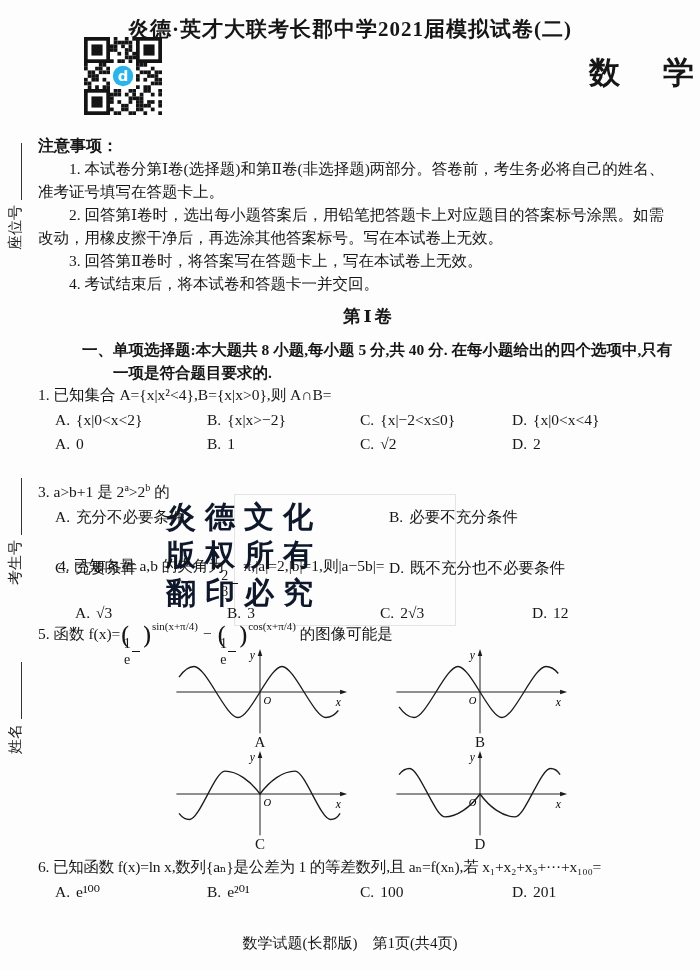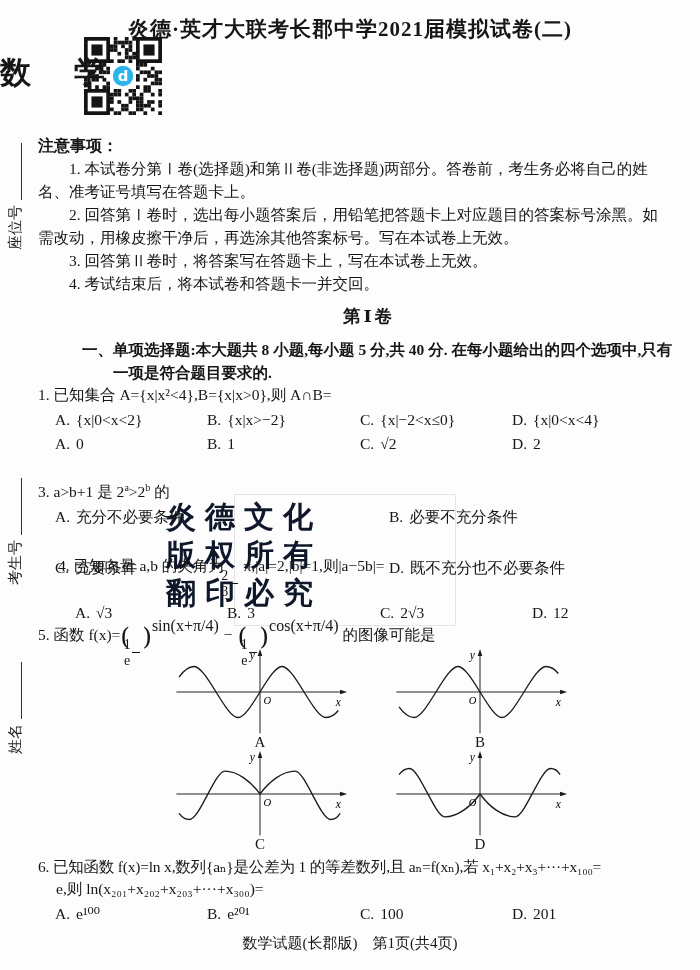--- a/index.html
+++ b/index.html
@@ -19,24 +19,24 @@
 
   
   .mlabel{position:absolute;transform:rotate(-90deg);transform-origin:0 0;
     display:flex;align-items:flex-end;white-space:nowrap;font-size:15px;color:#222;z-index:2;}
   .mline{display:inline-block;width:57px;height:4px;border-bottom:1.4px solid #333;margin:0 0 3px 5px;}
 
   .title{position:absolute;top:15px;left:0;right:0;text-align:center;
     font-size:21px;font-weight:900;letter-spacing:1px;z-index:1;}
   .qr{position:absolute;left:84px;top:37px;width:78px;height:78px;z-index:1;}
   .qr svg{width:100%;height:100%;display:block;}
-  .subject{position:absolute;top:52px;left:0;right:0;text-align:left;
+  .subject{position:absolute;top:52px;left:0;right:0;text-align:right;
     font-size:31px;font-weight:bold;letter-spacing:6px;z-index:1;}
 
-  .notice{position:absolute;top:134px;left:38px;right:30px;font-size:15.5px;line-height:23px;z-index:1;font-family:Liberation Serif, serif;}
+  .notice{position:absolute;top:134px;left:38px;right:30px;font-size:15.5px;line-height:23px;z-index:1;}
   .notice-h{font-weight:bold;font-size:16px;}
   .notice p{margin:0;text-indent:2em;}
 
   .part-h{position:absolute;top:304px;left:2px;right:0;text-align:center;
     font-weight:bold;font-size:17.5px;letter-spacing:3px;z-index:1;margin-left:36px;}
   .section-h{position:absolute;top:338px;left:38px;right:26px;font-weight:bold;
     font-size:15.5px;line-height:23px;padding-left:2em;text-indent:-2em;z-index:1;margin-left:44px;}
 
   .q{position:absolute;left:38px;right:24px;font-size:15.5px;line-height:22px;z-index:1;}
   .qt{padding-left:18px;text-indent:-18px;}
@@ -44,21 +44,21 @@
   .nowrap{white-space:nowrap;letter-spacing:-0.2px;}
   .opts{display:grid;padding-left:17px;margin-top:3px;}
   .o4{grid-template-columns:152px 153px 152px auto;}
   .o2{grid-template-columns:305px auto;row-gap:2px;gap:29px;}
   .opt .ok{margin-right:6px;}
 
   .frac{display:inline-flex;flex-direction:column;text-align:center;
     vertical-align:-9px;line-height:1.08;font-size:14px;margin:0 2px;}
   .frac .fn{border-bottom:1px solid #161616;padding:0 4px;}
   .bigp{font-size:25px;font-weight:400;vertical-align:-5px;font-family:"DejaVu Serif",serif;}
-  .supx{font-size:16px;vertical-align:9px;letter-spacing:0;}
+  .supx{font-size:11px;vertical-align:9px;letter-spacing:0;}
   .sups{font-size:10px;vertical-align:6px;}
   .mop{margin:0 5px;}
   .fline{line-height:36px;}
 
   .graphs{position:absolute;left:36px;top:648px;right:0;z-index:1;}
   .grow{display:flex;gap:24px;margin-left:126px;}
   .graph{width:196px;}
   .graph svg{display:block;width:196px;height:88px;}
   .glabel{text-align:center;font-size:15px;height:16px;line-height:16px;margin-top:-2px;}
 
@@ -363,21 +363,20 @@
           <text class="axlab" x="96" y="64" text-anchor="end" font-size="12">O</text>
           <path class="curve" d="M 8,28 C 11,24 15,21 20,21 C 31,21 49,76 60,76 C 74,76 89,65 100,50 C 111,65 126,76 140,76 C 151,76 169,21 180,21 C 184,21 188,23 191,28"></path>
         </svg>
         <div class="glabel">D</div>
       </div>
     </div>
   </div>
 
   <div class="q" style="top:856px;">
     <div class="qt nowrap">6. 已知函数 f(x)=ln x,数列{aₙ}是公差为 1 的等差数列,且 aₙ=f(xₙ),若 x₁+x₂+x₃+···+x₁₀₀=</div>
-    <div class="qt2">e,则 ln(x₂₀₁+x₂₀₂+x₂₀₃+···+x₃₀₀)=</div>
     <div class="opts o4">
       <span class="opt"><span class="ok">A.</span><span>e¹⁰⁰</span></span>
       <span class="opt"><span class="ok">B.</span><span>e²⁰¹</span></span>
       <span class="opt"><span class="ok">C.</span><span>100</span></span>
       <span class="opt"><span class="ok">D.</span><span>201</span></span>
     </div>
   </div>
 
   <div class="footer">数学试题(长郡版)　第1页(共4页)</div>
 

